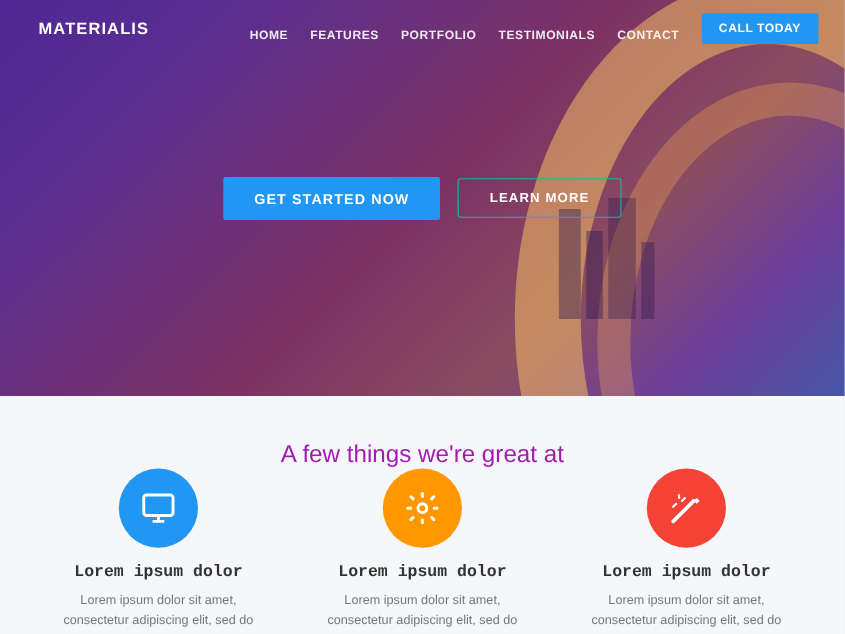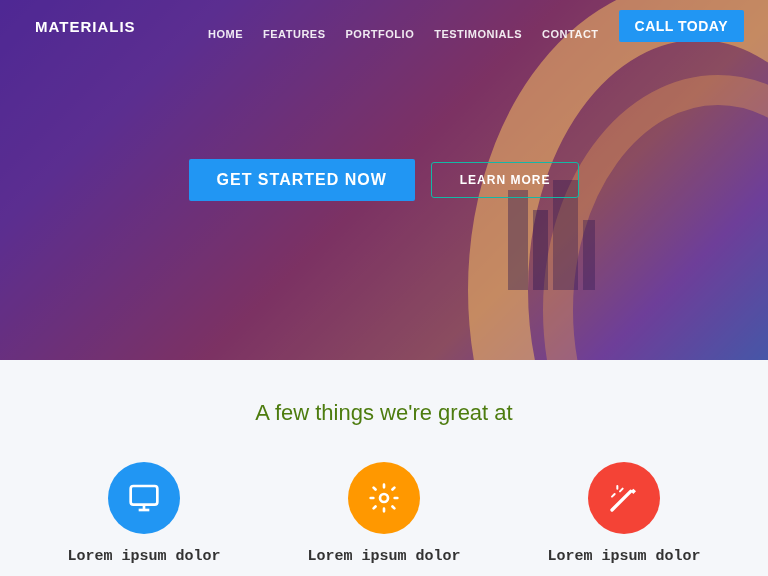--- a/index.html
+++ b/index.html
@@ -34,21 +34,21 @@
       font-size: 11px;
       font-weight: 600;
       letter-spacing: 0.5px;
       text-transform: uppercase;
     }
     .btn-call {
       background: #2196F3;
       color: #fff;
       border: none;
       padding: 8px 16px;
-      font-size: 14px;
+      font-size: 11px;
       font-weight: 700;
       letter-spacing: 0.5px;
       text-transform: uppercase;
       cursor: pointer;
       border-radius: 2px;
     }
 
     
     .hero {
       position: relative;
@@ -105,21 +105,21 @@
     .hero-buttons {
       display: flex;
       gap: 16px;
       align-items: center;
     }
     .btn-primary {
       background: #2196F3;
       color: #fff;
       border: none;
       padding: 12px 28px;
-      font-size: 16px;
+      font-size: 13px;
       font-weight: 700;
       letter-spacing: 1px;
       text-transform: uppercase;
       cursor: pointer;
       border-radius: 2px;
     }
     .btn-outline {
       background: transparent;
       color: #fff;
       border: 1px solid #14b8a6;
@@ -134,22 +134,21 @@
 
     
     .features-section {
       background: #f5f7fa;
       padding: 40px 40px 30px;
     }
     .features-heading {
       text-align: center;
       font-size: 22px;
       font-weight: 400;
-      color: #4d7c0f;
-      margin-bottom: 36px;
+      color: #a21caf;
     }
     .features-grid {
       display: flex;
       justify-content: center;
       gap: 40px;
     }
     .feature-item {
       display: flex;
       flex-direction: column;
       align-items: center;

